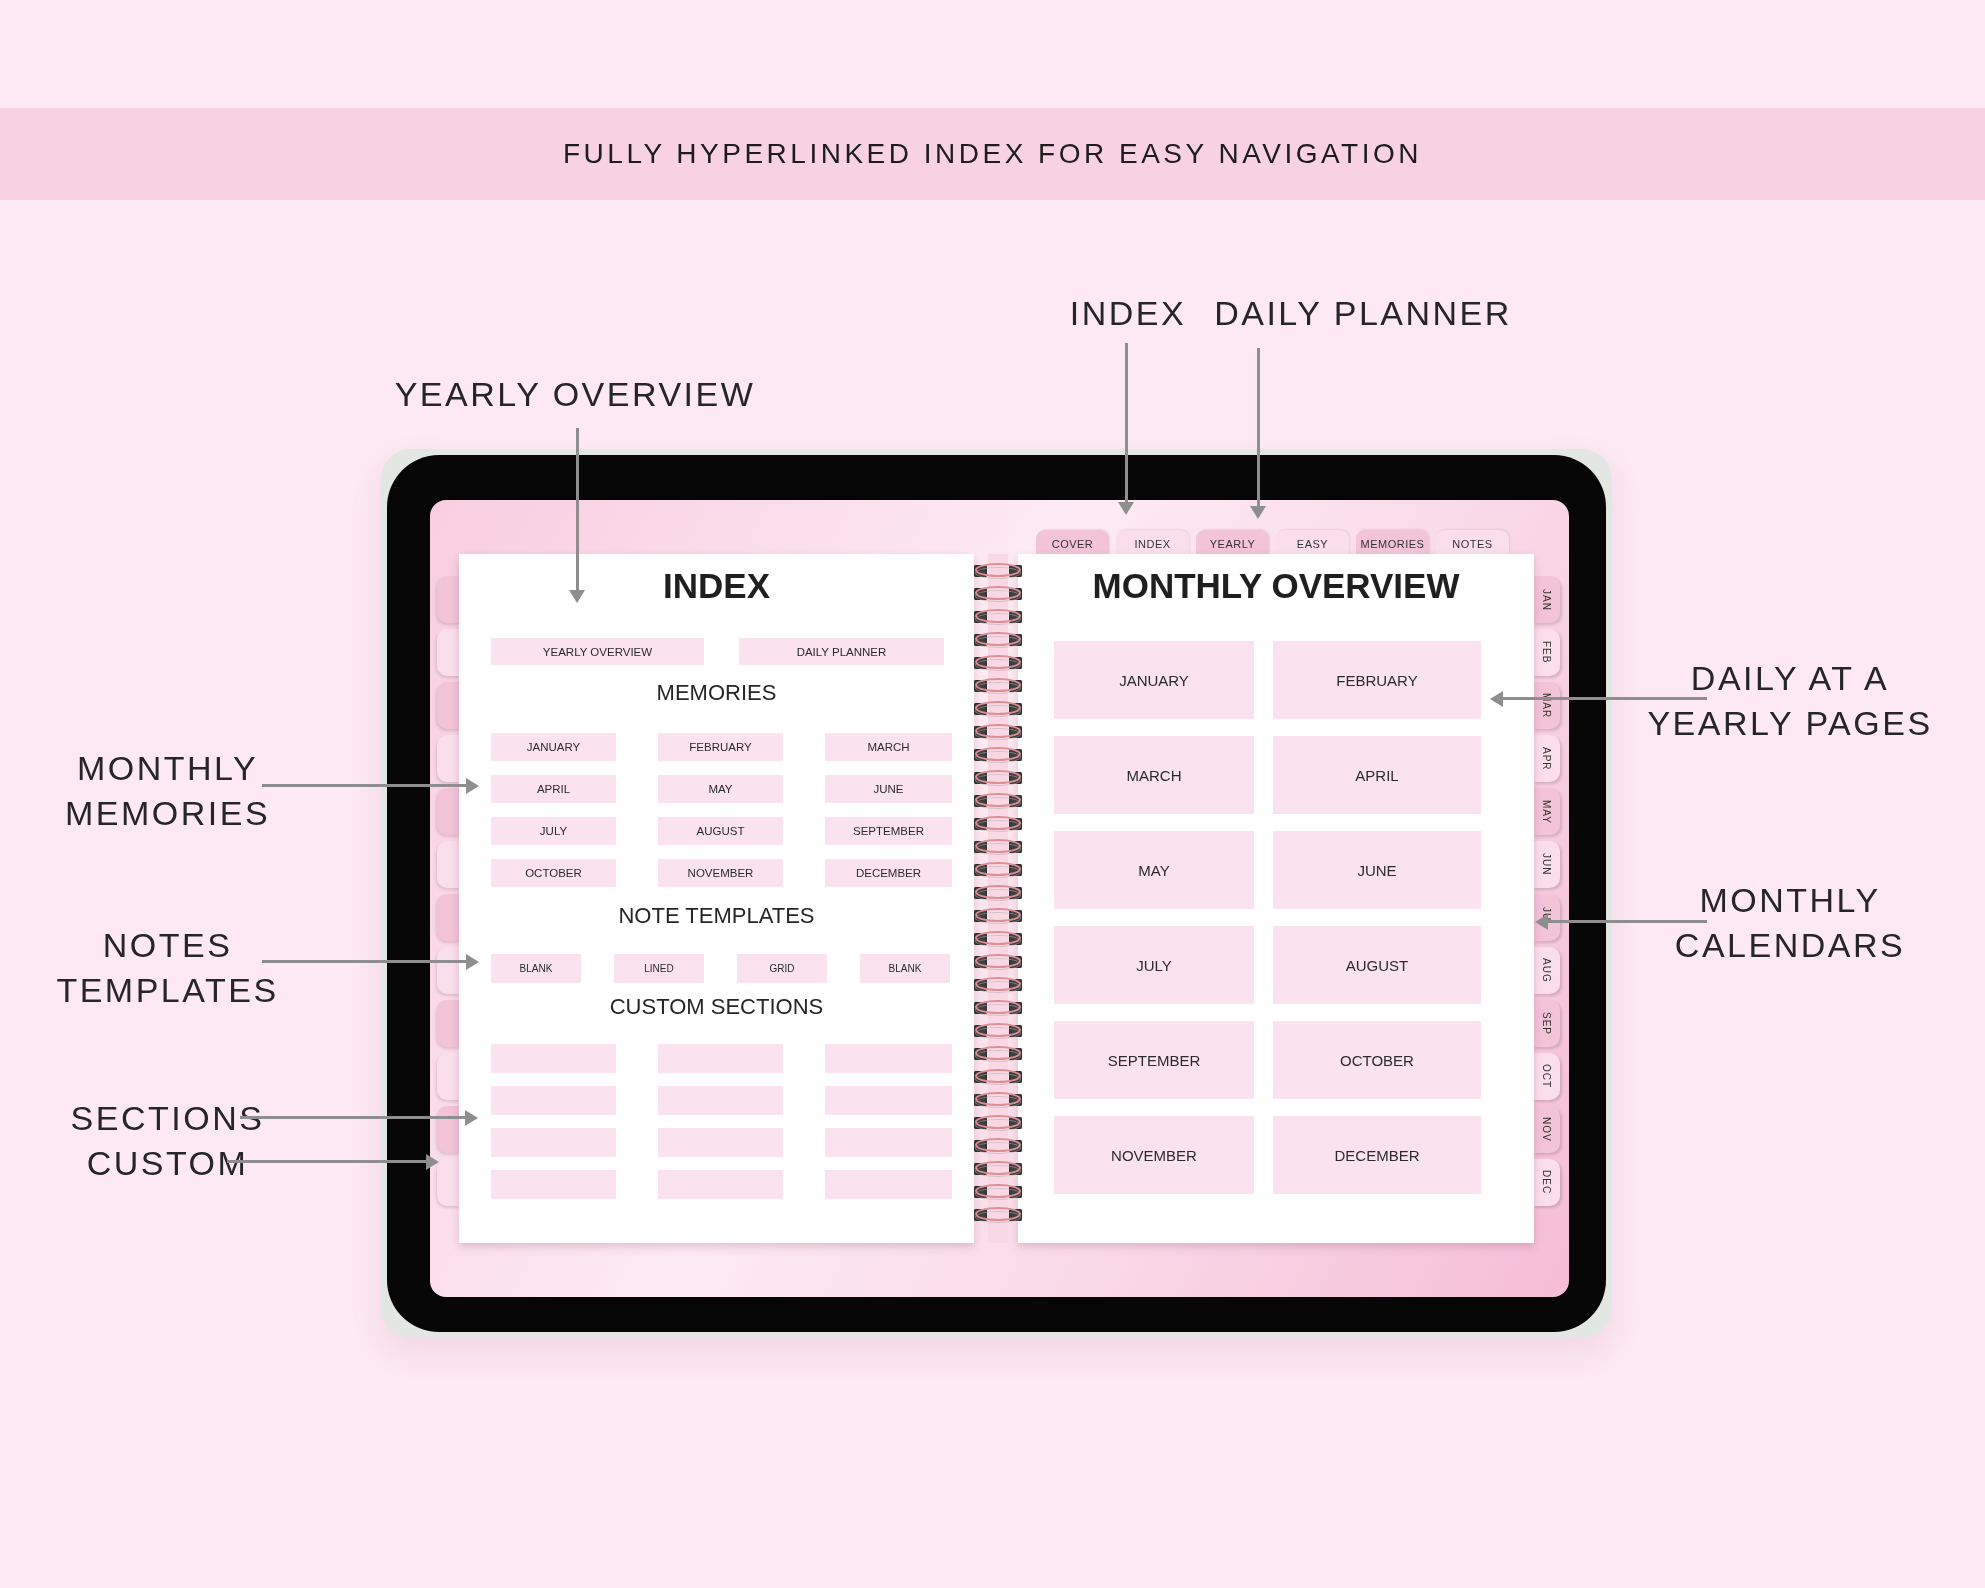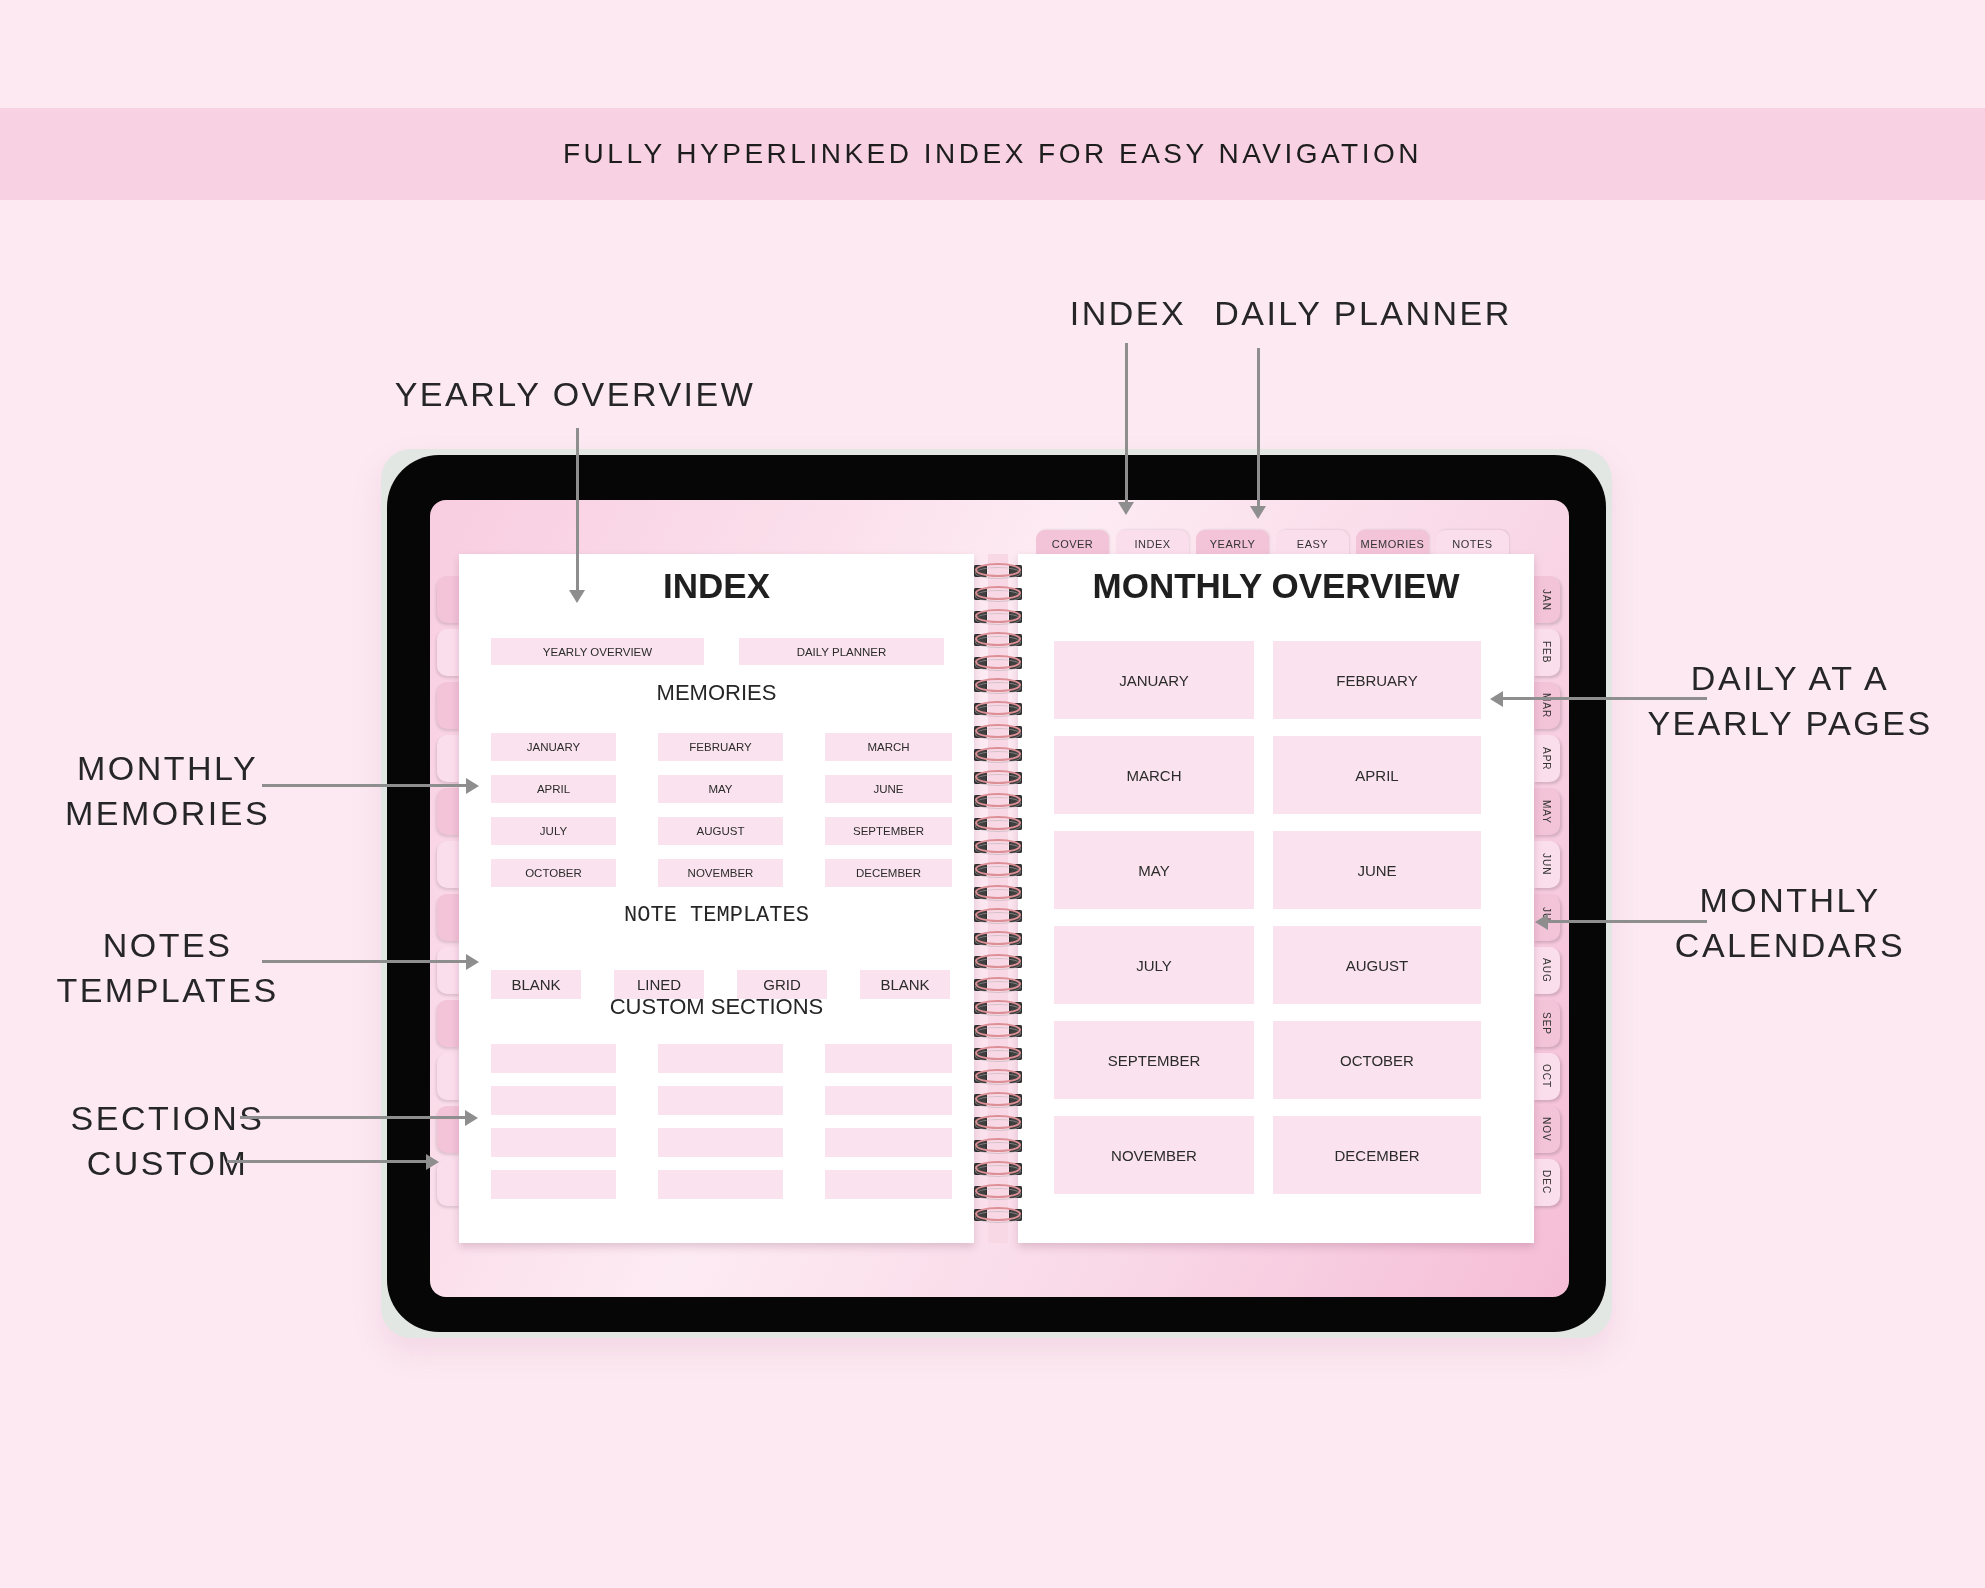--- a/index.html
+++ b/index.html
@@ -75,32 +75,32 @@
   .blank-tab:nth-child(odd){background:var(--c-tab-dark);}
   .blank-tab:nth-child(even){background:var(--c-tab-light);}
 
   
   .page{position:absolute;top:54px;height:689px;background:var(--c-page);z-index:2;
     box-shadow:0 4px 8px rgba(120,60,90,0.22);}
   .page-left{left:29px;width:515px;}
   .page-right{left:588px;width:516px;}
   .page-title{position:absolute;top:12px;left:0;width:100%;text-align:center;font-size:35px;font-weight:600;color:#1f1f1f;}
   .section-heading{position:absolute;left:0;width:100%;text-align:center;font-size:22px;font-weight:500;color:#262626;}
-  .hd-memories{top:126px;} .hd-templates{top:349px;font-family:Liberation Mono, monospace;} .hd-custom{top:440px;}
+  .hd-memories{top:126px;} .hd-templates{top:349px;} .hd-custom{top:440px;}
   .pbtn{position:absolute;background:var(--c-button-pink);display:flex;align-items:center;justify-content:center;
     color:var(--c-text-dark);}
   .ql{top:84px;height:27px;font-size:11.5px;}
   .ql-1{left:32px;width:213px;} .ql-2{left:280px;width:205px;}
 
   .mem-grid{position:absolute;left:32px;top:179px;width:452px;display:grid;
     grid-template-columns:125px 125px 127px;column-gap:42px;row-gap:14px;}
   .mem-grid .pbtn{position:relative;height:28px;font-size:11.5px;}
 
   .tpl-row{position:absolute;left:32px;top:400px;width:465px;display:flex;}
-  .tpl-row .pbtn{position:relative;height:29px;width:90px;font-size:15px;margin-top:16px;}
+  .tpl-row .pbtn{position:relative;height:29px;width:90px;font-size:10px;}
   .tpl-row .pbtn + .pbtn{margin-left:33px;}
 
   .custom-grid{position:absolute;left:32px;top:490px;width:452px;display:grid;
     grid-template-columns:125px 125px 127px;column-gap:42px;row-gap:13px;}
   .custom-box{height:29px;background:var(--c-button-pink);}
 
   .month-grid{position:absolute;left:36px;top:87px;width:427px;display:grid;
     grid-template-columns:200px 208px;column-gap:19px;row-gap:17px;}
   .month-grid .pbtn{position:relative;height:78px;font-size:15px;}
 

